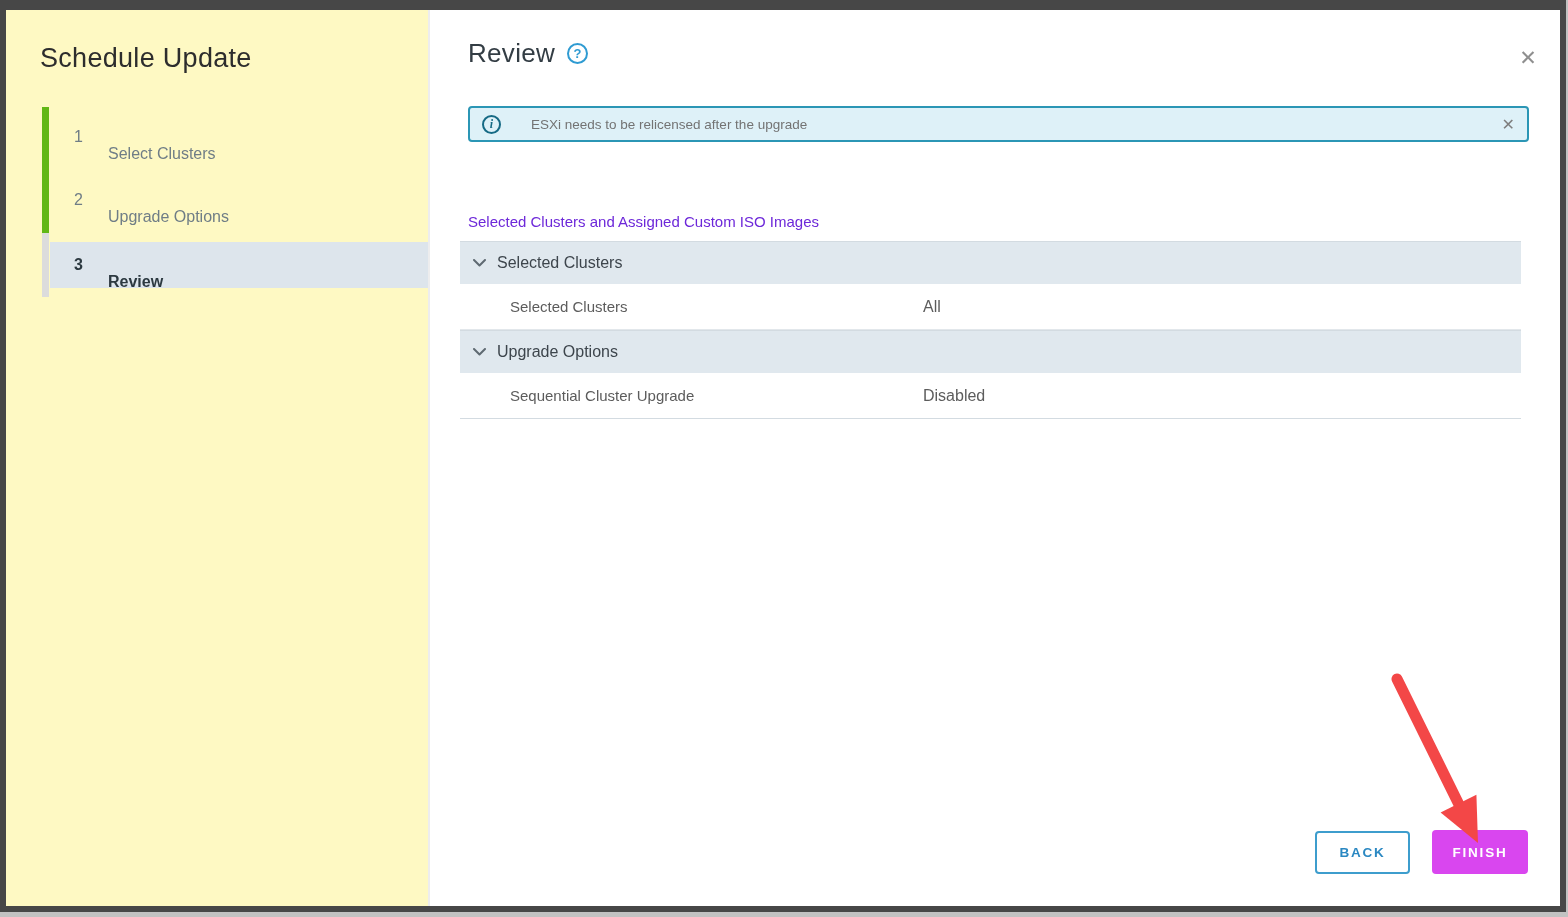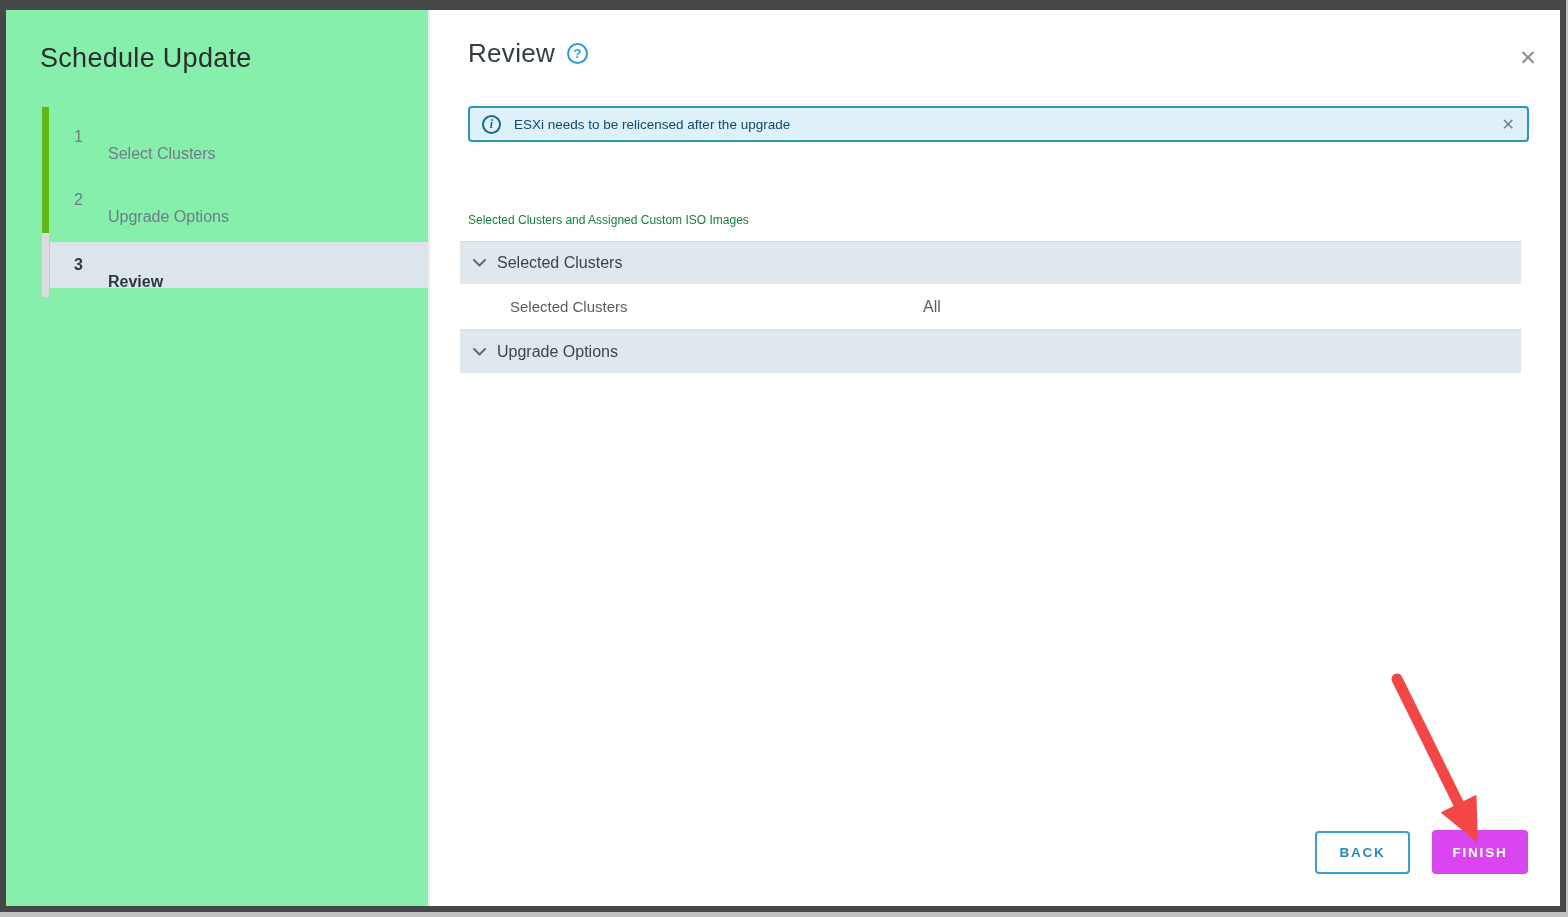--- a/index.html
+++ b/index.html
@@ -15,21 +15,21 @@
     background:#474747;
     padding:10px 6px 6px 6px;
   }
   .inner {
     position:relative; width:100%; height:100%;
     background:#ffffff; overflow:hidden;
   }
   
   .sidebar {
     position:absolute; left:0; top:0; width:424px; height:100%;
-    background:#86efac; border-right:2px solid #ededee;
+    background:#fef9c3; border-right:2px solid #ededee;
   }
   .dialog-title {
     position:absolute; left:34px; top:32px;
     font-size:27px; line-height:32px; color:#2d2d2d;
     font-weight:400; letter-spacing:0.3px;
   }
   .progress-green {
     position:absolute; left:36px; top:97px; width:7px; height:126px;
     background:#61b715;
   }
@@ -69,28 +69,28 @@
     position:absolute; left:36px; top:96px; width:1061px; height:36px;
     background:#def1f8; border:2px solid #2b96b5; border-radius:4px;
     display:flex; align-items:center;
   }
   .info-icon {
     margin-left:12px; width:19px; height:19px; border-radius:50%;
     border:2px solid #166a85; color:#166a85; flex:0 0 auto;
     font-family:"Liberation Serif", serif; font-style:italic; font-weight:700;
     font-size:12px; line-height:15px; text-align:center;
   }
-  .banner-text { margin-left:13px; font-size:13.5px; color:#0c4a6e; }
+  .banner-text { margin-left:30px; font-size:13.5px; color:#737373; }
   .banner-close {
     margin-left:auto; margin-right:12px; color:#7e7e7e;
     font-size:16px; cursor:pointer;
   }
   .section-title {
     position:absolute; left:36px; top:203px;
-    font-size:12px; color:#15803d;
+    font-size:15px; color:#6d28d9;
   }
   .review-table {
     position:absolute; left:28px; top:231px; width:1061px;
   }
   .group-header {
     height:43px; background:#e0e8ee; display:flex; align-items:center;
     border-top:1px solid #d3dbe1; cursor:pointer;
   }
   .chevron { margin-left:13px; display:flex; align-items:center; }
   .group-label { margin-left:11px; font-size:16px; color:#3d454c; }
@@ -176,20 +176,24 @@
           <span class="trow-value">All</span>
         </div>
         <div class="group-header">
           <span class="chevron">
             <svg width="13" height="8" viewBox="0 0 13 8">
                 <polyline points="1,1 6.5,6.5 12,1" fill="none" stroke="#5f6a72" stroke-width="2" stroke-linecap="round" stroke-linejoin="round"></polyline>
               </svg>
           </span>
           <span class="group-label">Upgrade Options</span>
         </div>
+        <div class="trow">
+          <span class="trow-label">Sequential Cluster Upgrade</span>
+          <span class="trow-value">Disabled</span>
+        </div>
       </div>
 
       <div class="btn btn-back">BACK</div>
       <div class="btn btn-finish">FINISH</div>
     </div>
 
     <svg class="arrow-overlay" viewBox="0 0 126 205">
       <line x1="11" y1="14" x2="72.5" y2="138.6" stroke="#f34747" stroke-width="11" stroke-linecap="round"></line>
       <polygon points="92,178 54.6,147.5 90.4,129.7" fill="#f34747"></polygon>
     </svg>

